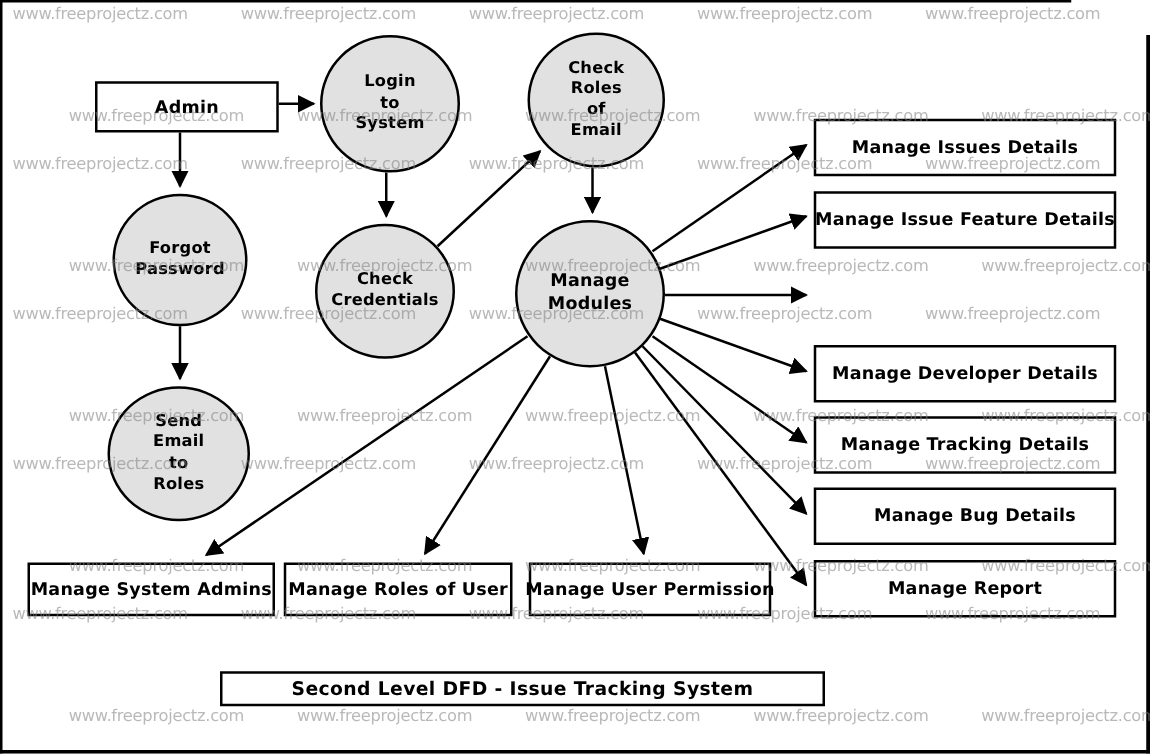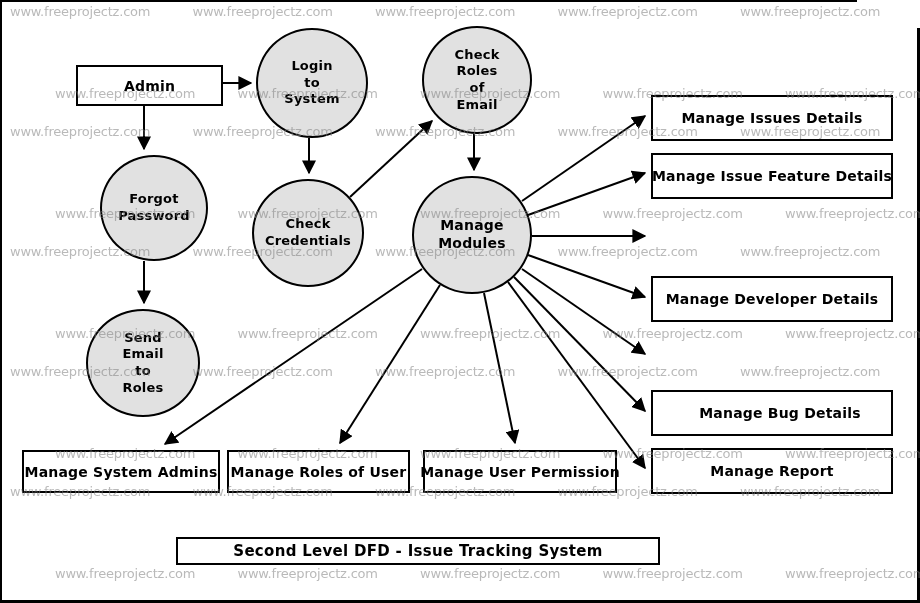--- a/index.html
+++ b/index.html
@@ -76,21 +76,21 @@
       <span>System</span>
     </div>
 
     <div class="process" style="left:422px; top:26px; width:110px; height:108px;">
       <span>Check</span>
       <span>Roles</span>
       <span>of</span>
       <span>Email</span>
     </div>
 
-    <div class="process" style="left:100px; top:155px; width:108px; height:106px;">
+    <div class="process" style="left:90px; top:155px; width:108px; height:106px;">
       <span>Forgot</span>
       <span>Password</span>
     </div>
 
     <div class="process" style="left:252px; top:179px; width:112px; height:108px;">
       <span>Check</span>
       <span>Credentials</span>
     </div>
 
     <div class="process big" style="left:412px; top:176px; width:120px; height:118px;">
@@ -106,20 +106,23 @@
     </div>
 
     <div class="box" style="left:651px; top:95px; width:242px; height:46px;">
       <span>Manage Issues Details</span>
     </div>
     <div class="box" style="left:651px; top:153px; width:242px; height:46px;">
       <span>Manage Issue Feature Details</span>
     </div>
     <div class="box" style="left:651px; top:276px; width:242px; height:46px;">
       <span>Manage Developer Details</span>
+    </div>
+    <div class="box" style="left:651px; top:333px; width:242px; height:46px;">
+      <span>Manage Tracking Details</span>
     </div>
     <div class="box" style="left:651px; top:390px; width:242px; height:46px;padding-left:16px;">
       <span>Manage Bug Details</span>
     </div>
     <div class="box" style="left:651px; top:448px; width:242px; height:46px;">
       <span>Manage Report</span>
     </div>
 
     <div class="box" style="left:22px; top:450px; width:198px; height:43px;">
       <span>Manage System Admins</span>

